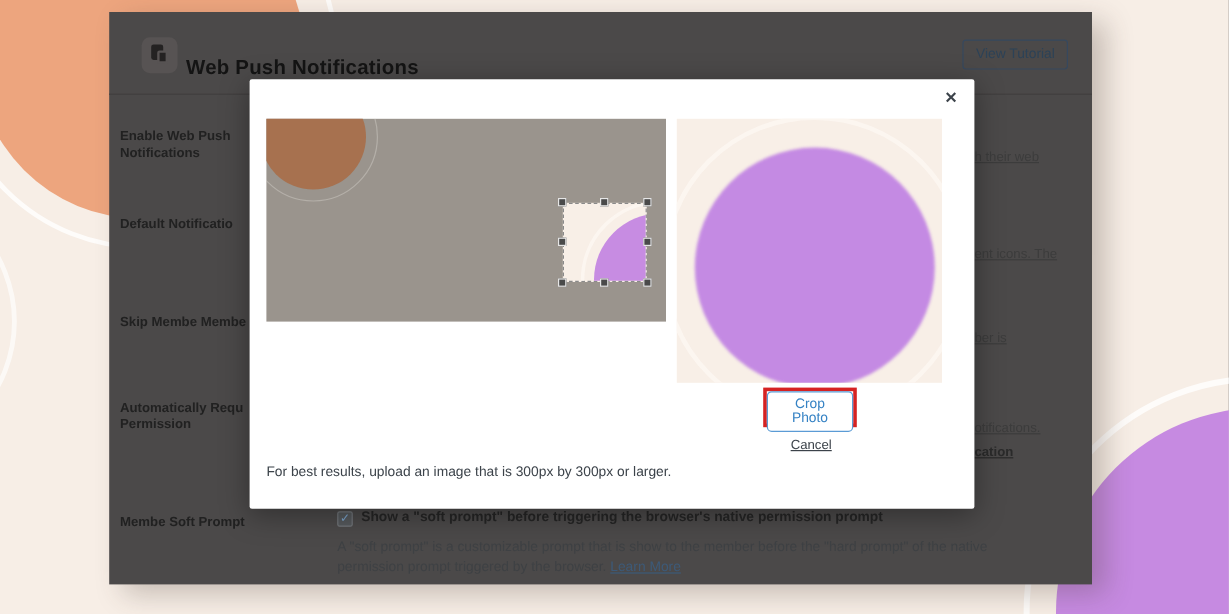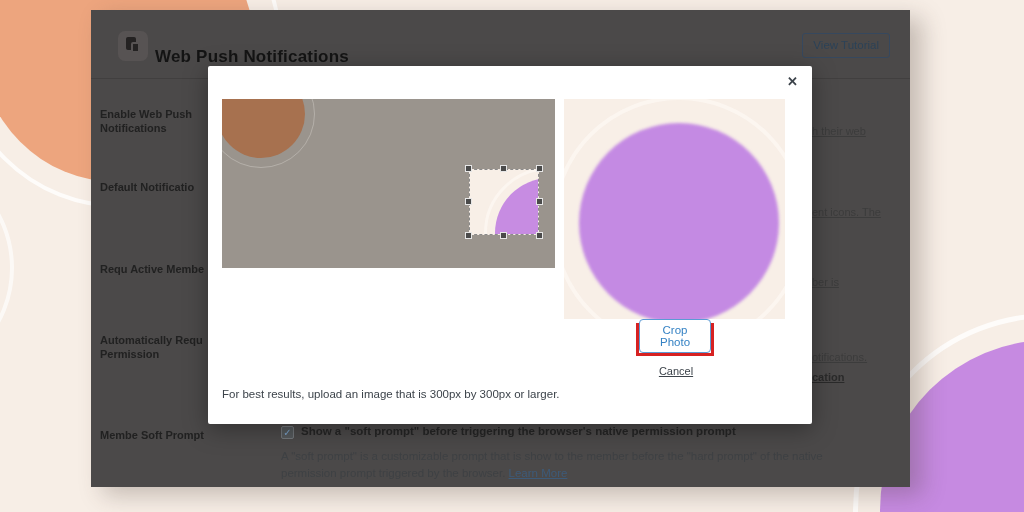--- a/index.html
+++ b/index.html
@@ -107,21 +107,21 @@
   .preview {
     left:356px; top:33px; width:221px; height:220px;
     background:#f8efe7; overflow:hidden;
   }
   .pv-purple { position:absolute; left:15px; top:24px; width:200px; height:200px; background:#c48ae3; border-radius:50%; filter:blur(1.5px); }
   .pv-ring   { position:absolute; left:-12px; top:-3px; width:254px; height:254px; border-radius:50%; border:4px solid rgba(252,246,240,.95); }
 
   .red-highlight {
     left:428px; top:257px; width:78px; height:33px;
     border:3px solid #d62222;
-    display:flex; align-items:flex-end; justify-content:center;
+    display:flex; align-items:flex-start; justify-content:center;
   }
   .crop-btn {
     background:#fff; border:1px solid #5b9bd5; color:#3582c4;
     font-size:11.5px; padding:4px 11px; border-radius:4px; cursor:pointer;
     font-family:"Liberation Sans", sans-serif;
   }
   .cancel-link {
     left:440px; top:299px; font-size:11px; color:#3c434a;
     text-decoration:underline; cursor:pointer; width:56px; text-align:center;
   }
@@ -140,21 +140,21 @@
   <div class="abs app-icon">
     <span class="glyph-back"></span>
     <span class="glyph-front"></span>
   </div>
   <div class="abs page-title">Web Push Notifications</div>
   <button class="abs view-tutorial">View Tutorial</button>
   <div class="abs header-divider"></div>
 
   <div class="abs sidebar-label sl-0">Enable Web Push Notifications</div>
   <div class="abs sidebar-label sl-1">Default Notificatio</div>
-  <div class="abs sidebar-label sl-2">Requ Active Membe</div>
+  <div class="abs sidebar-label sl-2">Skip Membe Membe</div>
   <div class="abs sidebar-label sl-3">Automatically Requ
 Permission</div>
   <div class="abs sidebar-label sl-4">Membe Soft Prompt</div>
 
   <div class="abs fragment fr-0">h their web</div>
   <div class="abs fragment fr-1">ent icons. The</div>
   <div class="abs fragment fr-2">ber is</div>
   <div class="abs fragment fr-3">otifications.</div>
   <div class="abs fragment fr-4">cation</div>
 

